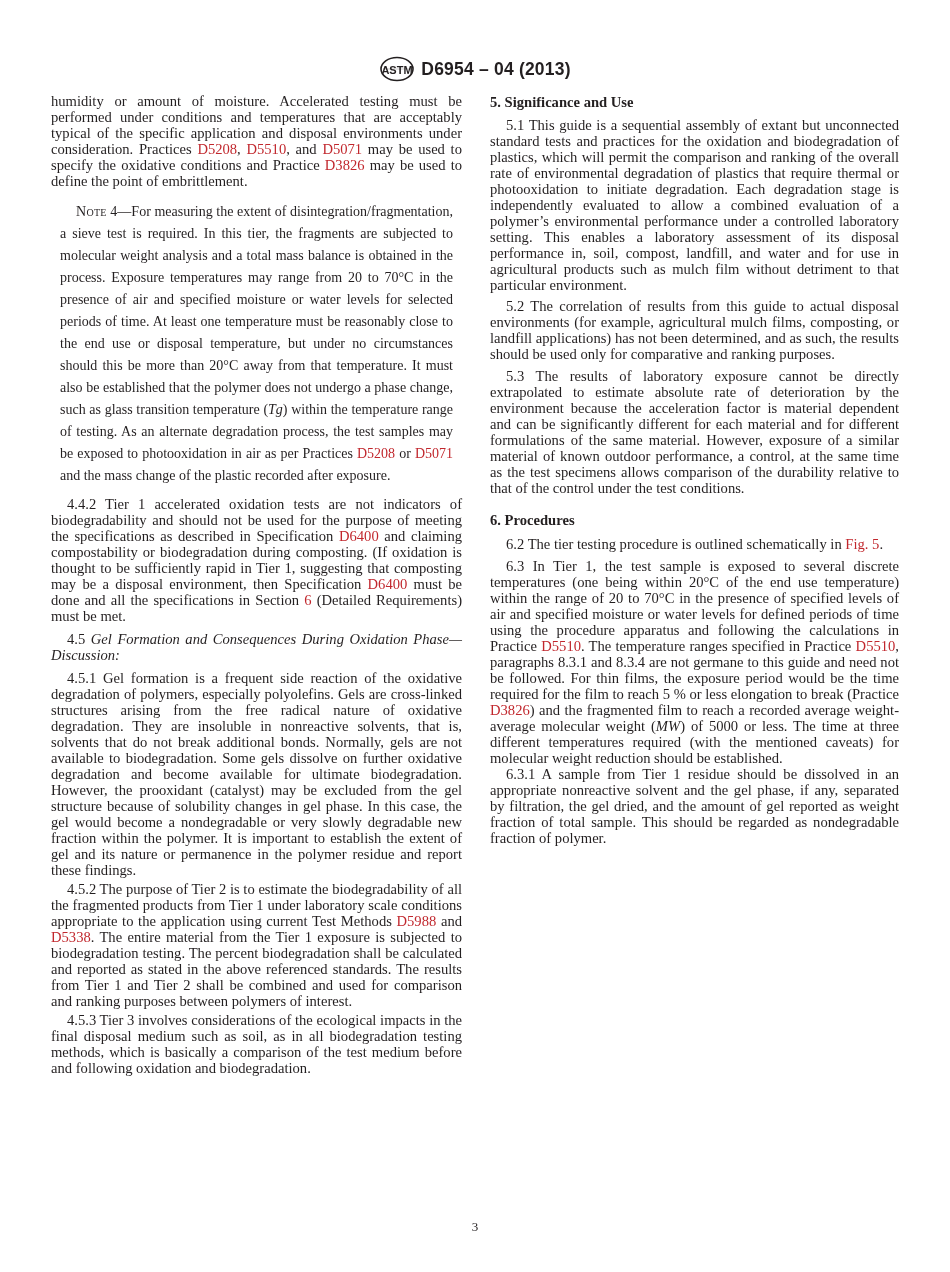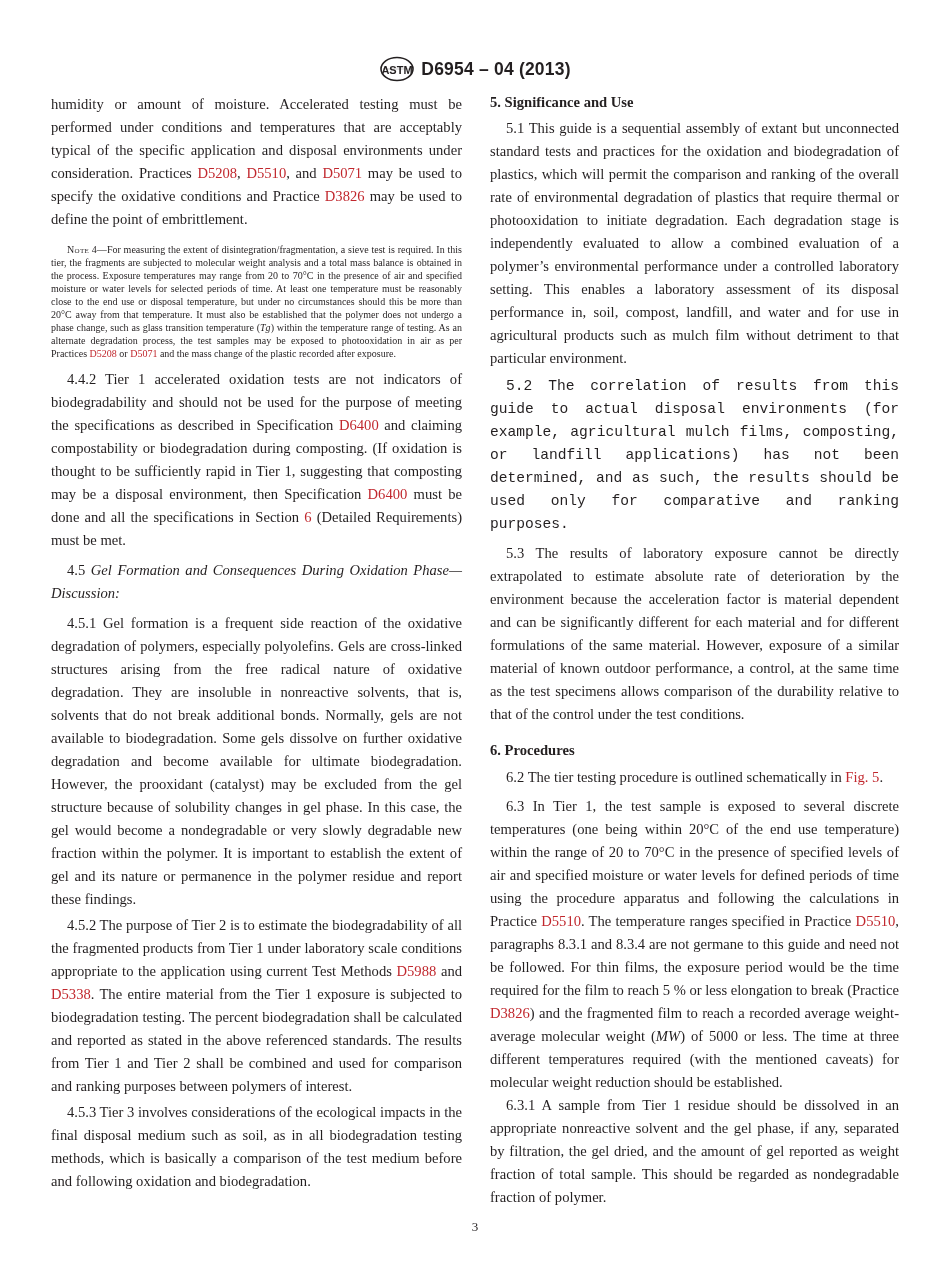--- a/index.html
+++ b/index.html
@@ -7,24 +7,24 @@
          font-family: "Liberation Serif", "DejaVu Serif", serif; color: #231f20; }
   .header { position: absolute; top: 56px; left: 0; width: 950px; text-align: center;
             height: 28px; }
   .header-inner { display: inline-flex; align-items: center; gap: 6px; }
   .logo { width: 36px; height: 26px; }
   .designation { font-family: "Liberation Sans", "DejaVu Sans", sans-serif; font-weight: bold;
                  font-size: 17.5px; letter-spacing: 0.2px; color: #231f20; }
   .col { position: absolute; top: 93px; width: 411px; }
   .col.left { left: 51px; }
   .col.right { left: 490px; width: 409px; }
-  p { margin: 0; font-size: 14.6px; line-height: 23px; text-align: justify; hyphens: manual; }
+  p { margin: 0; font-size: 14.6px; line-height: 16px; text-align: justify; hyphens: manual; }
   p.indent { text-indent: 16px; }
   .gap { margin-top: 7px; }
-  .note { font-size: 10px; line-height: 13px; text-indent: 16px; text-align: justify; margin: 0; }
+  .note { font-size: 14px; line-height: 22px; text-indent: 16px; text-align: justify; margin: 9px; }
   .note .sc { font-variant: small-caps; letter-spacing: 0.3px; }
   .h { font-weight: bold; font-size: 14.6px; line-height: 18.9px; margin: 0; }
   a, .ref { color: #c1272d; text-decoration: none; }
   i { font-style: italic; }
   .page-number { position: absolute; top: 1219px; left: 0; width: 950px; text-align: center;
                  font-size: 13px; color: #231f20; }
 </style>
 </head>
 <body>
 
@@ -51,21 +51,21 @@
   <p class="indent gap">4.5.1 Gel formation is a frequent side reaction of the oxidative degradation of polymers, especially polyolefins. Gels are cross-linked structures arising from the free radical nature of oxidative degradation. They are insoluble in nonreactive solvents, that is, solvents that do not break additional bonds. Normally, gels are not available to biodegradation. Some gels dissolve on further oxidative degradation and become available for ultimate biodegradation. However, the prooxidant (catalyst) may be excluded from the gel structure because of solubility changes in gel phase. In this case, the gel would become a nondegradable or very slowly degradable new fraction within the polymer. It is important to establish the extent of gel and its nature or permanence in the polymer residue and report these findings.</p>
 
   <p class="indent" style="margin-top:3px;"><span>4.5.2 The purpose of Tier 2 is to estimate the biodegradability of all the fragmented products from Tier 1 under laboratory scale conditions appropriate to the application using current Test Methods </span><a>D5988</a><span> and </span><a>D5338</a><span>. The entire material from the Tier 1 exposure is subjected to biodegradation testing. The percent biodegradation shall be calculated and reported as stated in the above referenced standards. The results from Tier 1 and Tier 2 shall be combined and used for comparison and ranking purposes between polymers of interest.</span></p>
 
   <p class="indent" style="margin-top:3px;">4.5.3 Tier 3 involves considerations of the ecological impacts in the final disposal medium such as soil, as in all biodegradation testing methods, which is basically a comparison of the test medium before and following oxidation and biodegradation.</p>
 </div>
 
 <div class="col right">
   <p class="h">5.  Significance and Use</p>
   <p class="indent" style="margin-top:5px;">5.1 This guide is a sequential assembly of extant but unconnected standard tests and practices for the oxidation and biodegradation of plastics, which will permit the comparison and ranking of the overall rate of environmental degradation of plastics that require thermal or photooxidation to initiate degradation. Each degradation stage is independently evaluated to allow a combined evaluation of a polymer’s environmental performance under a controlled laboratory setting. This enables a laboratory assessment of its disposal performance in, soil, compost, landfill, and water and for use in agricultural products such as mulch film without detriment to that particular environment.</p>
-  <p class="indent" style="margin-top:5px;font-family:Liberation Mono, monospace;">5.2 The correlation of results from this guide to actual disposal environments (for example, agricultural mulch films, composting, or landfill applications) has not been determined, and as such, the results should be used only for comparative and ranking purposes.</p>
+  <p class="indent" style="margin-top:5px;">5.2 The correlation of results from this guide to actual disposal environments (for example, agricultural mulch films, composting, or landfill applications) has not been determined, and as such, the results should be used only for comparative and ranking purposes.</p>
   <p class="indent" style="margin-top:6px;">5.3 The results of laboratory exposure cannot be directly extrapolated to estimate absolute rate of deterioration by the environment because the acceleration factor is material dependent and can be significantly different for each material and for different formulations of the same material. However, exposure of a similar material of known outdoor performance, a control, at the same time as the test specimens allows comparison of the durability relative to that of the control under the test conditions.</p>
 
   <p class="h" style="margin-top:15px;">6.  Procedures</p>
   <p class="indent" style="margin-top:6px;"><span>6.2 The tier testing procedure is outlined schematically in </span><a>Fig. 5</a><span>.</span></p>
   <p class="indent" style="margin-top:6px;"><span>6.3 In Tier 1, the test sample is exposed to several discrete temperatures (one being within 20°C of the end use temperature) within the range of 20 to 70°C in the presence of specified levels of air and specified moisture or water levels for defined periods of time using the procedure apparatus and following the calculations in Practice </span><a>D5510</a><span>. The temperature ranges specified in Practice </span><a>D5510</a><span>, paragraphs 8.3.1 and 8.3.4 are not germane to this guide and need not be followed. For thin films, the exposure period would be the time required for the film to reach 5 % or less elongation to break (Practice </span><a>D3826</a><span>) and the fragmented film to reach a recorded average weight-average molecular weight (</span><i>MW</i><span>) of 5000 or less. The time at three different temperatures required (with the mentioned caveats) for molecular weight reduction should be established.</span></p>
   <p class="indent">6.3.1  A sample from Tier 1 residue should be dissolved in an appropriate nonreactive solvent and the gel phase, if any, separated by filtration, the gel dried, and the amount of gel reported as weight fraction of total sample. This should be regarded as nondegradable fraction of polymer.</p>
 </div>
 
 <div class="page-number">3</div>
 

